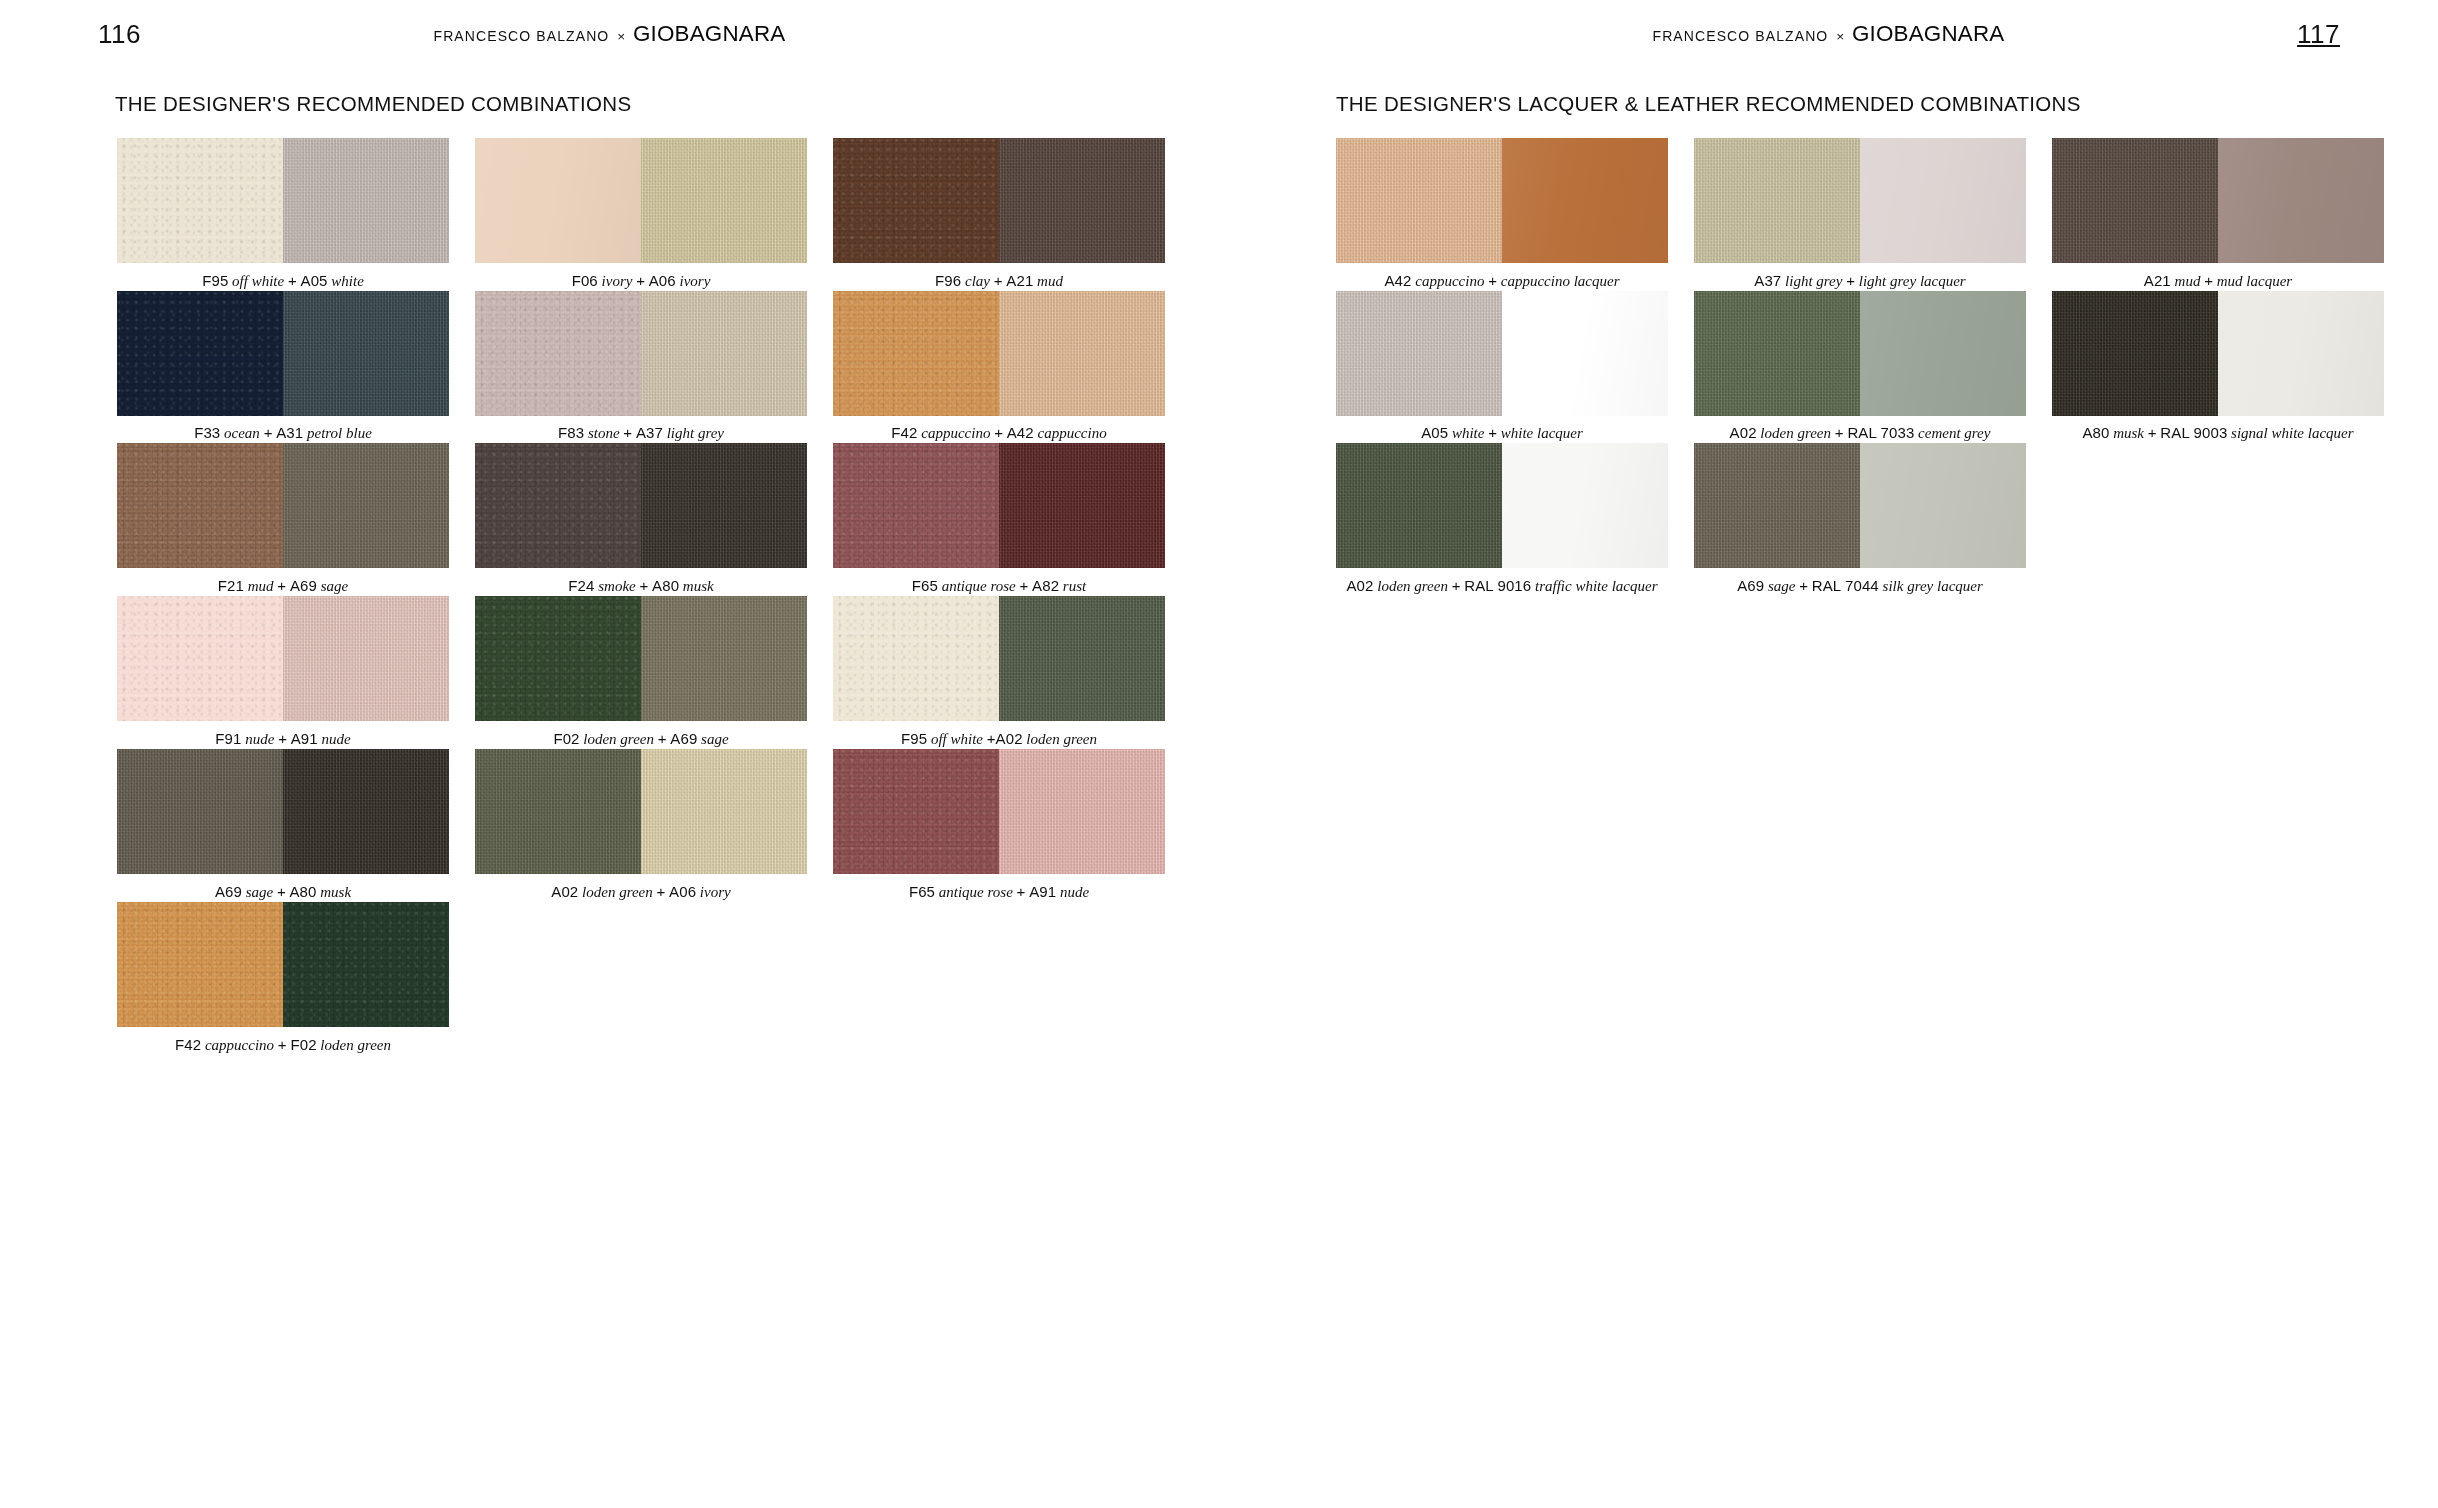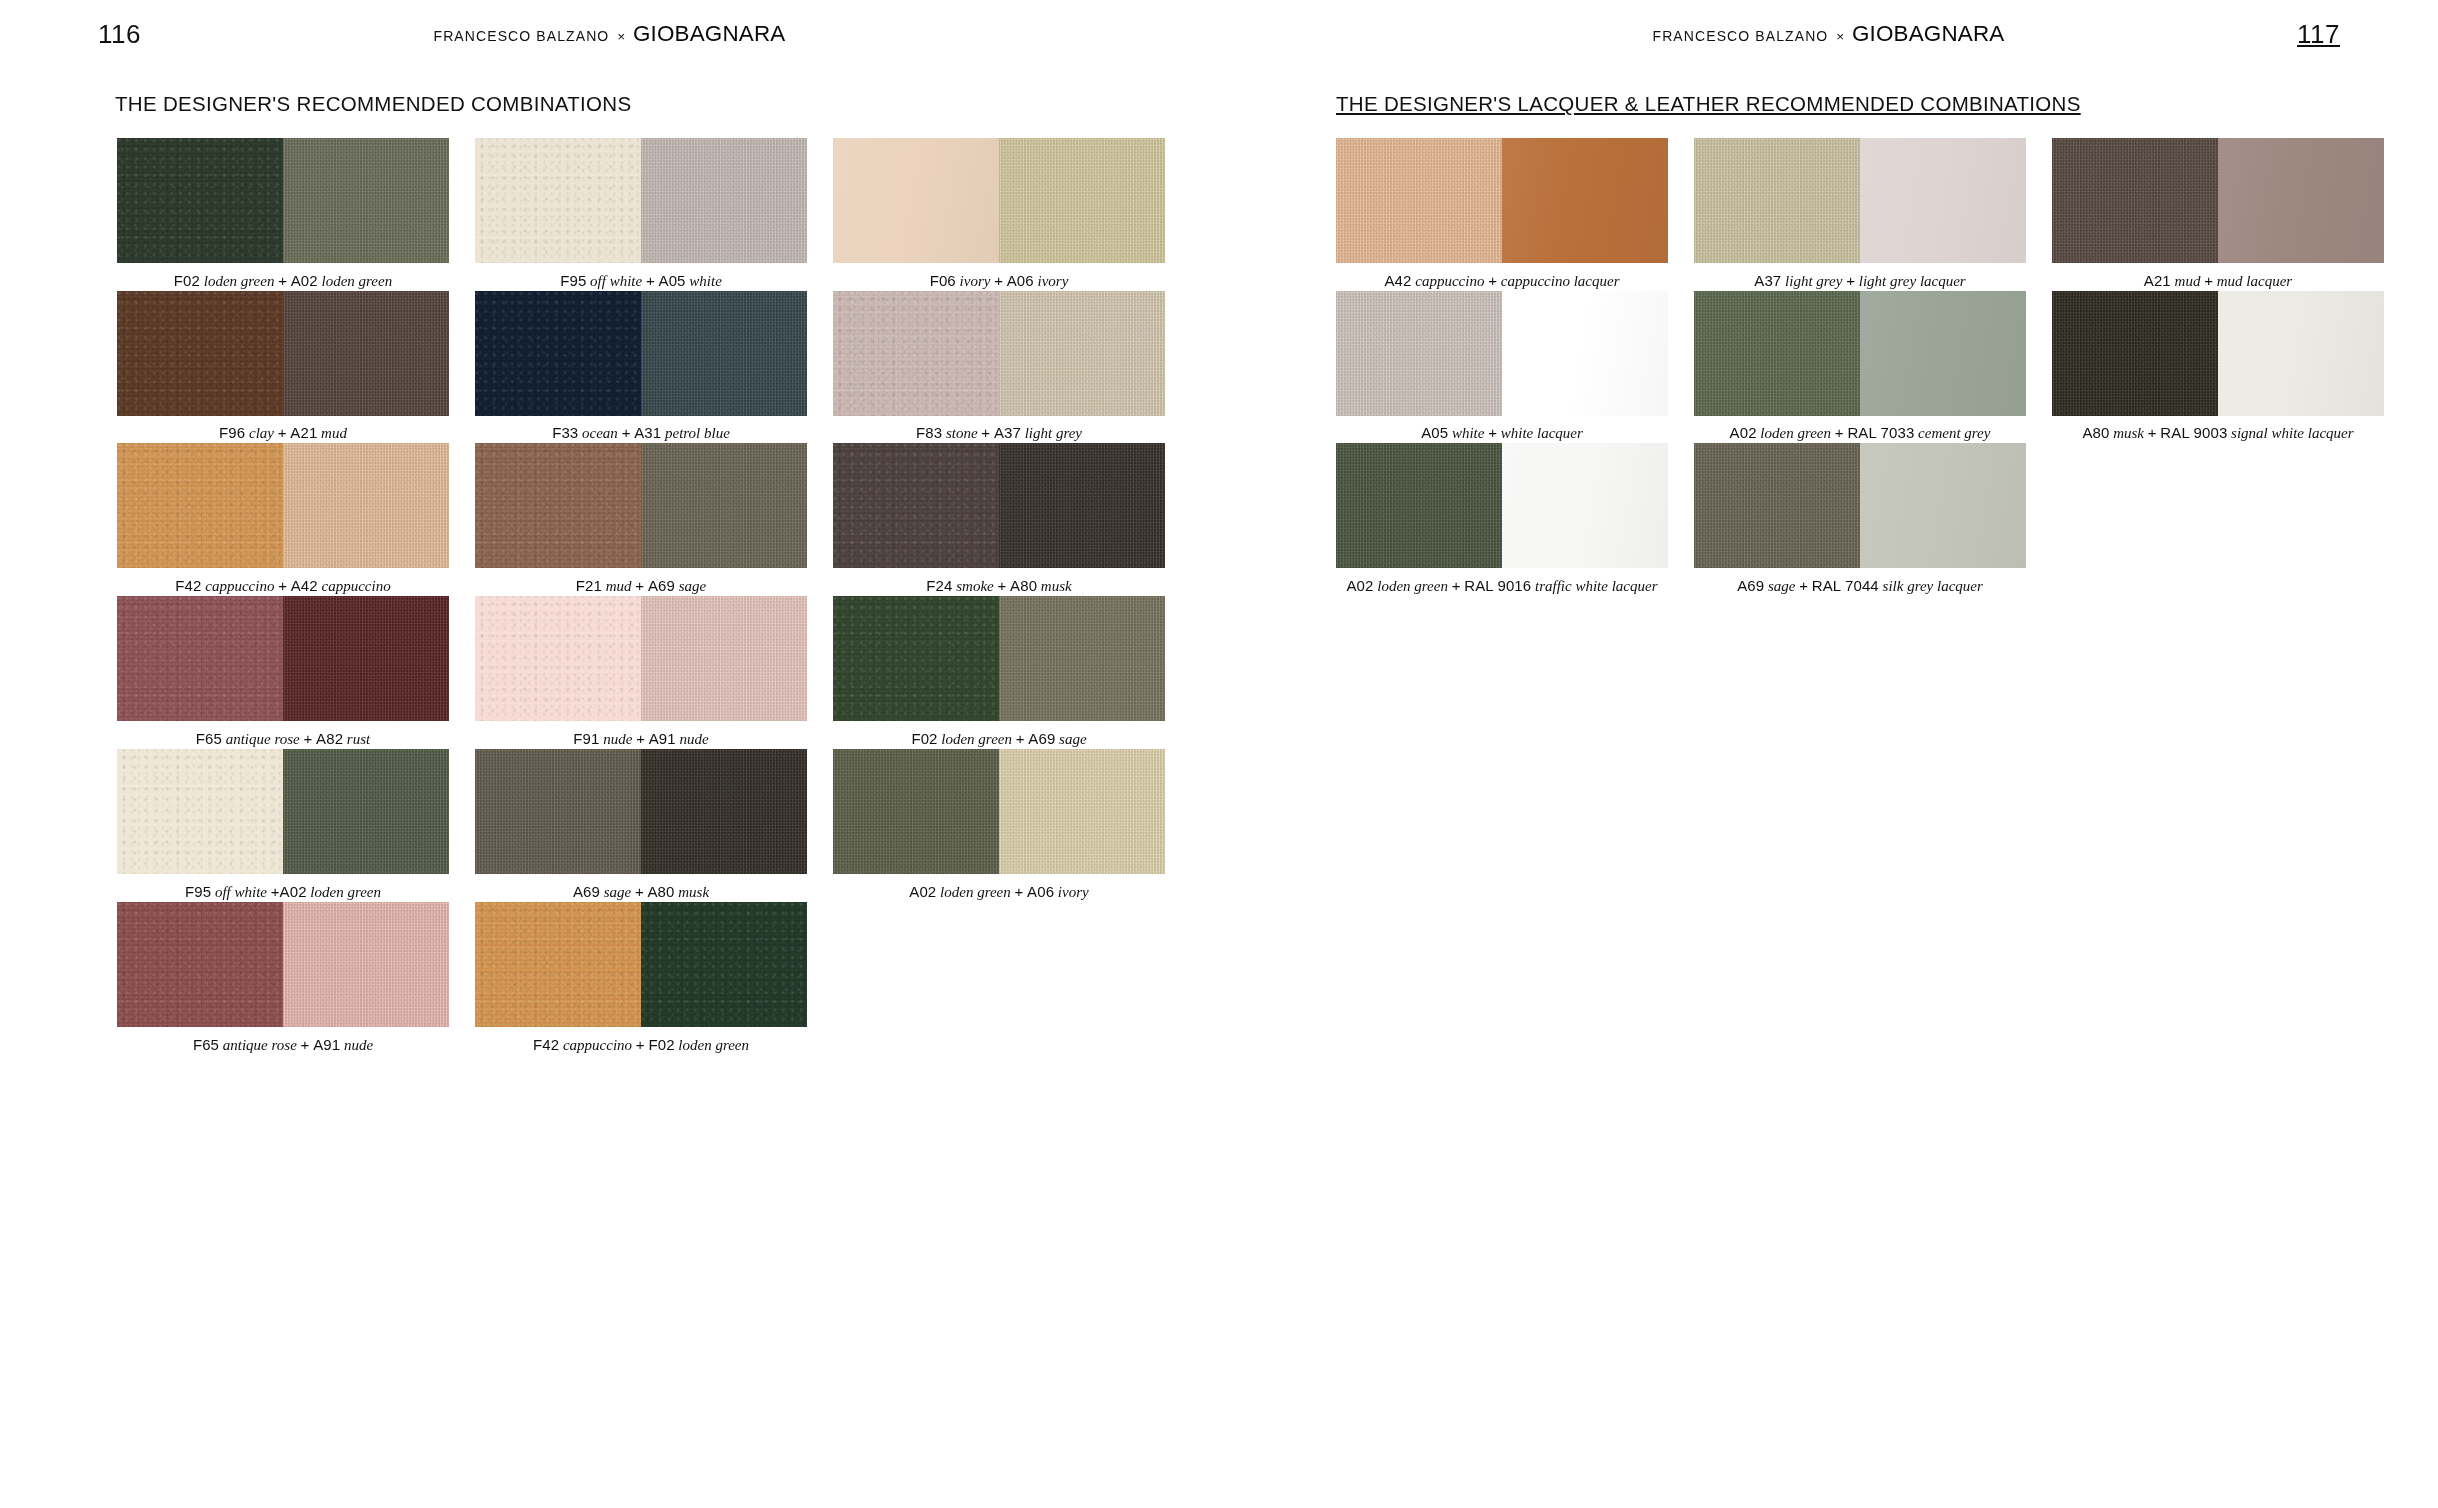--- a/index.html
+++ b/index.html
@@ -79,21 +79,21 @@
   
   .section-title {
     font-size: 20.5px;
     letter-spacing: 0.3px;
     font-weight: 400;
     color: #111111;
     white-space: nowrap;
   }
   .page-left .section-title  { margin: 24.4px 0 0 115px; }
   .page-right .section-title { margin: 24.4px 0 0 1336px; }
-  .page-right .section-title { margin-left: 0; padding-left: 117px; text-decoration: underline; }
+  .page-right .section-title { margin-left: 0; padding-left: 117px; }
 
   
   .grid {
     display: grid;
     grid-template-columns: repeat(3, 332px);
     column-gap: 26px;
     row-gap: 0;
   }
   .page-left .grid  { margin: 21.5px 0 0 117px; }
   .page-right .grid { margin: 21.5px 0 0 117px; }
@@ -193,27 +193,20 @@
         <span class="brand-x">×</span>
         <span class="brand-house">GIOBAGNARA</span>
       </span>
     </div>
 
     <h1 class="section-title">THE DESIGNER'S RECOMMENDED COMBINATIONS</h1>
 
     <div class="grid">
         <div class="card">
           <div class="swatch-pair">
-            <div class="swatch-half tex-leather" style="background: rgb(46, 58, 45);"></div>
-            <div class="swatch-half tex-suede" style="background: rgb(108, 112, 89);"></div>
-          </div>
-          <div class="caption"><span class="cap-code">F02</span><span class="cap-desc"> loden green </span><span class="cap-code">+</span><span class="cap-desc"> </span><span class="cap-code">A02</span><span class="cap-desc"> loden green</span></div>
-        </div>
-        <div class="card">
-          <div class="swatch-pair">
             <div class="swatch-half tex-leather" style="background: rgb(236, 228, 211);"></div>
             <div class="swatch-half tex-suede" style="background: rgb(207, 195, 189);"></div>
           </div>
           <div class="caption"><span class="cap-code">F95</span><span class="cap-desc"> off white </span><span class="cap-code">+</span><span class="cap-desc"> </span><span class="cap-code">A05</span><span class="cap-desc"> white</span></div>
         </div>
         <div class="card">
           <div class="swatch-pair">
             <div class="swatch-half tex-lacquer" style="background: rgb(235, 211, 189);"></div>
             <div class="swatch-half tex-suede" style="background: rgb(222, 211, 166);"></div>
           </div>

